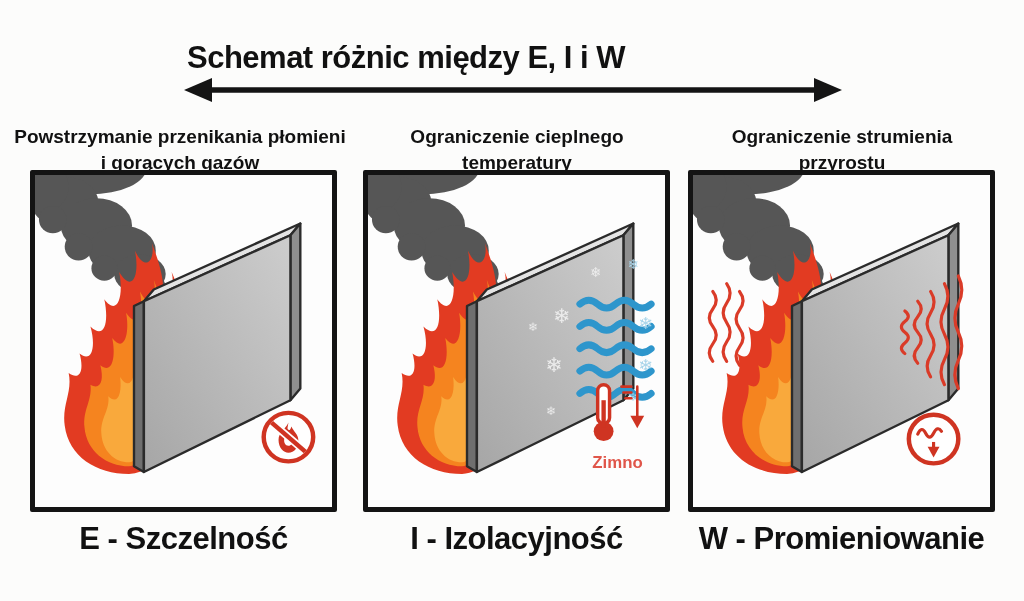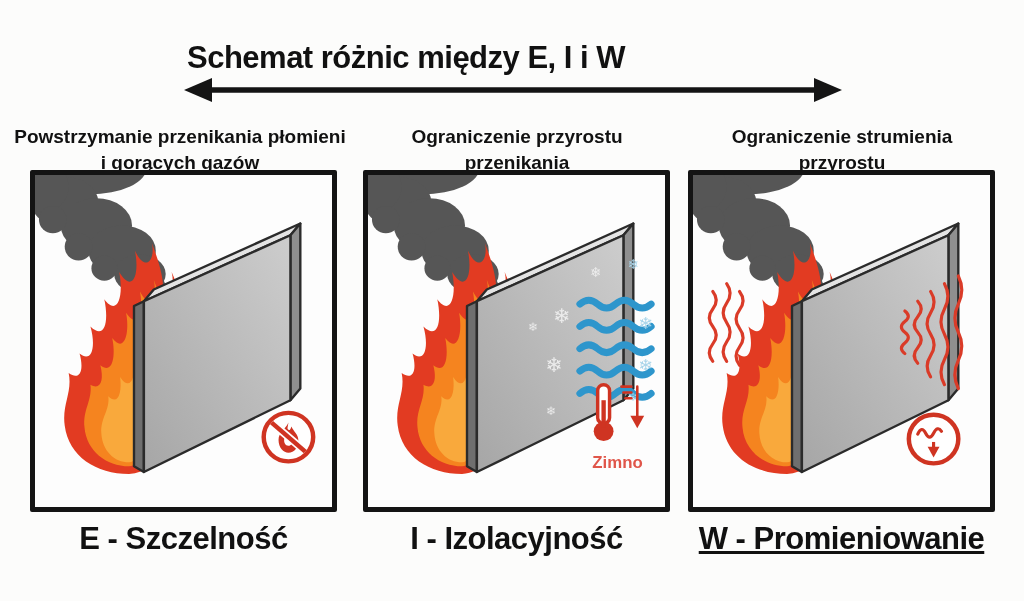--- a/index.html
+++ b/index.html
@@ -29,21 +29,21 @@
   .panel.p1{left:30px;}
   .panel.p2{left:363px;}
   .panel.p3{left:688px;}
   .panel svg{display:block;width:100%;height:100%;}
   .caption{
     position:absolute;top:521px;width:307px;text-align:center;
     font-size:31px;font-weight:700;letter-spacing:-0.5px;
   }
   .caption.c1{left:30px;}
   .caption.c2{left:363px;}
-  .caption.c3{left:688px;text-decoration:underline;}
+  .caption.c3{left:688px;}
   .defs-svg{position:absolute;width:0;height:0;overflow:hidden;}
 </style>
 </head>
 <body>
 
 <svg class="defs-svg" aria-hidden="true">
   <defs>
     <linearGradient id="wallGrad" x1="0" y1="1" x2="1" y2="0">
       <stop offset="0" stop-color="#a6a6a6"></stop>
       <stop offset="1" stop-color="#cdcdcd"></stop>
@@ -112,21 +112,21 @@
 
 <div class="arrow-wrap">
   <svg viewBox="0 0 662 28" width="662" height="28">
     <line x1="26" y1="14" x2="636" y2="14" stroke="#141414" stroke-width="5.5"></line>
     <polygon points="2,14 30,2 30,26" fill="#141414"></polygon>
     <polygon points="660,14 632,2 632,26" fill="#141414"></polygon>
   </svg>
 </div>
 
 <div class="col-header h1">Powstrzymanie przenikania płomieni i gorących gazów</div>
-<div class="col-header h2">Ograniczenie przyrostu przenikania</div>
+<div class="col-header h2">Ograniczenie cieplnego temperatury</div>
 <div class="col-header h3">Ograniczenie strumienia przyrostu</div>
 
 <div class="panel p1">
   <svg viewBox="0 0 300 342" preserveAspectRatio="none">
     <use href="#g-smoke"></use>
     <use href="#g-flame"></use>
     <use href="#g-wall"></use>
     <g transform="translate(256,270)">
       <circle r="25" fill="#ffffff" stroke="#cf3422" stroke-width="4.5"></circle>
       <path fill="#cf3422" d="M0,-15 C-3,-8 -10,-5 -10,3 C-10,11 -5,16 0,16 C6,16 10,11 10,3 C10,-3 5,-6 3,-11 C2,-7 0,-6 -1,-9 Z"></path>

